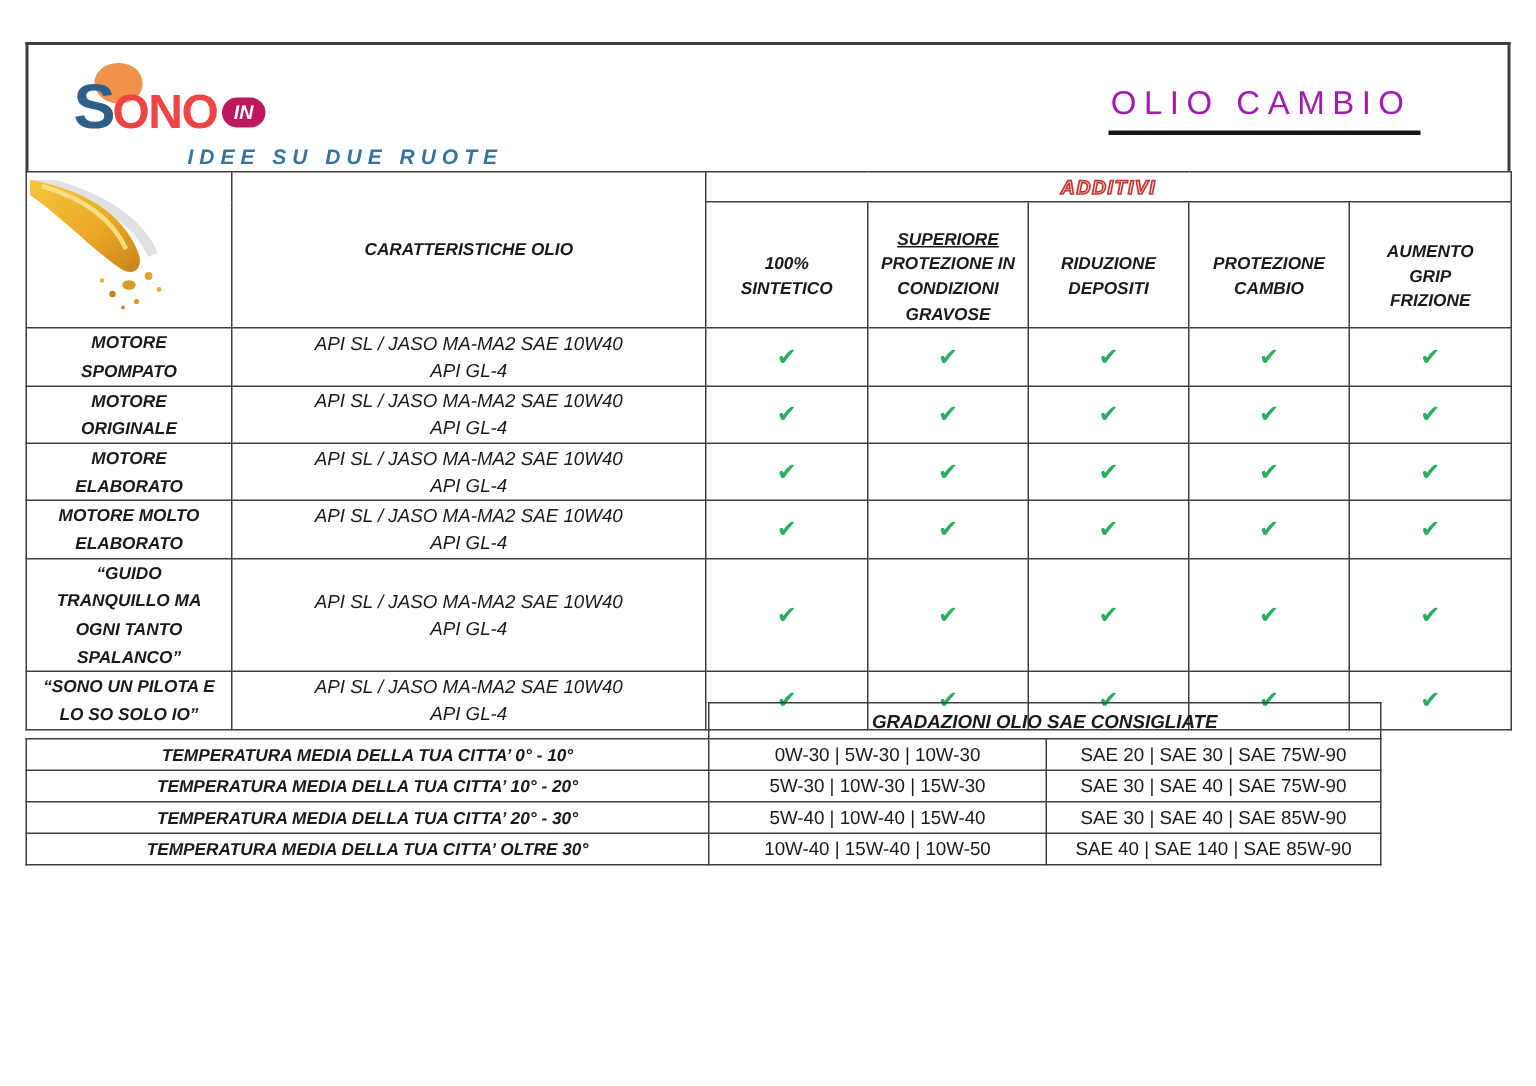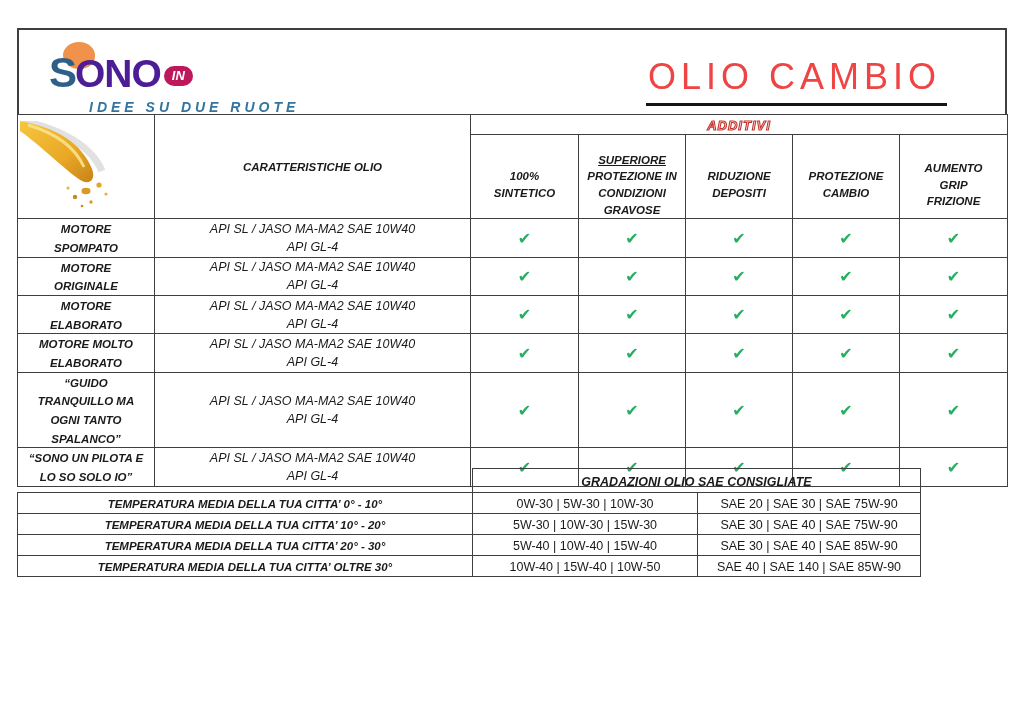--- a/index.html
+++ b/index.html
@@ -13,33 +13,33 @@
     position:absolute; left:17px; top:28px; width:990px; height:86px;
     border:2px solid #3f3f3f; border-bottom:none; box-sizing:border-box;
   }
   .logo { position:absolute; left:30px; top:12px; }
   .logo-blob {
     position:absolute; left:14px; top:0px; width:32px; height:27px;
     background:#f0924c; border-radius:50% 50% 48% 52%;
   }
   .logo-line { position:relative; display:flex; align-items:baseline; padding-top:10px; }
   .logo-s { font-size:42px; font-weight:bold; color:#2e5f88; line-height:0.9; letter-spacing:-2px; }
-  .logo-word { font-size:39px; font-weight:bold; color:#4c1d95; letter-spacing:-1px;text-align:center; }
+  .logo-word { font-size:32px; font-weight:bold; color:#ef4444; letter-spacing:-1px;text-align:center; }
   .logo-badge {
     background:#be185d; color:#ffffff; border-radius:14px; padding:3px 8px 4px;
     font-size:13px; font-weight:bold; font-style:italic; margin:0 3px; line-height:1;
     align-self:center; transform:translateY(2px);
   }
   .logo-tagline {
-    margin-top:3px; margin-left:40px; color:#35749f; font-size:14px;
+    margin-top:3px; margin-left:76px; color:#35749f; font-size:14px;
     font-style:italic; font-weight:bold; letter-spacing:4px;
   }
   .title-wrap { position:absolute; right:58px; top:26px; }
   .page-title {
-    font-size:36px; font-weight:normal; color:#ef4444; letter-spacing:5px;
+    font-size:22px; font-weight:normal; color:#a21caf; letter-spacing:5px;
     border-bottom:3px solid #141414; padding:0 6px 6px 2px; white-space:nowrap;
   }
 
   
   table { border-collapse:collapse; table-layout:fixed; }
   .main-table { position:absolute; left:17px; top:114px; width:990px; }
   .main-table td { border:1.5px solid #3f3f3f; text-align:center; vertical-align:middle; padding:0 2px; }
   .r-additivi { height:20px; }
   .r-colheads { height:70px; }
   .r-std { height:37px; }

